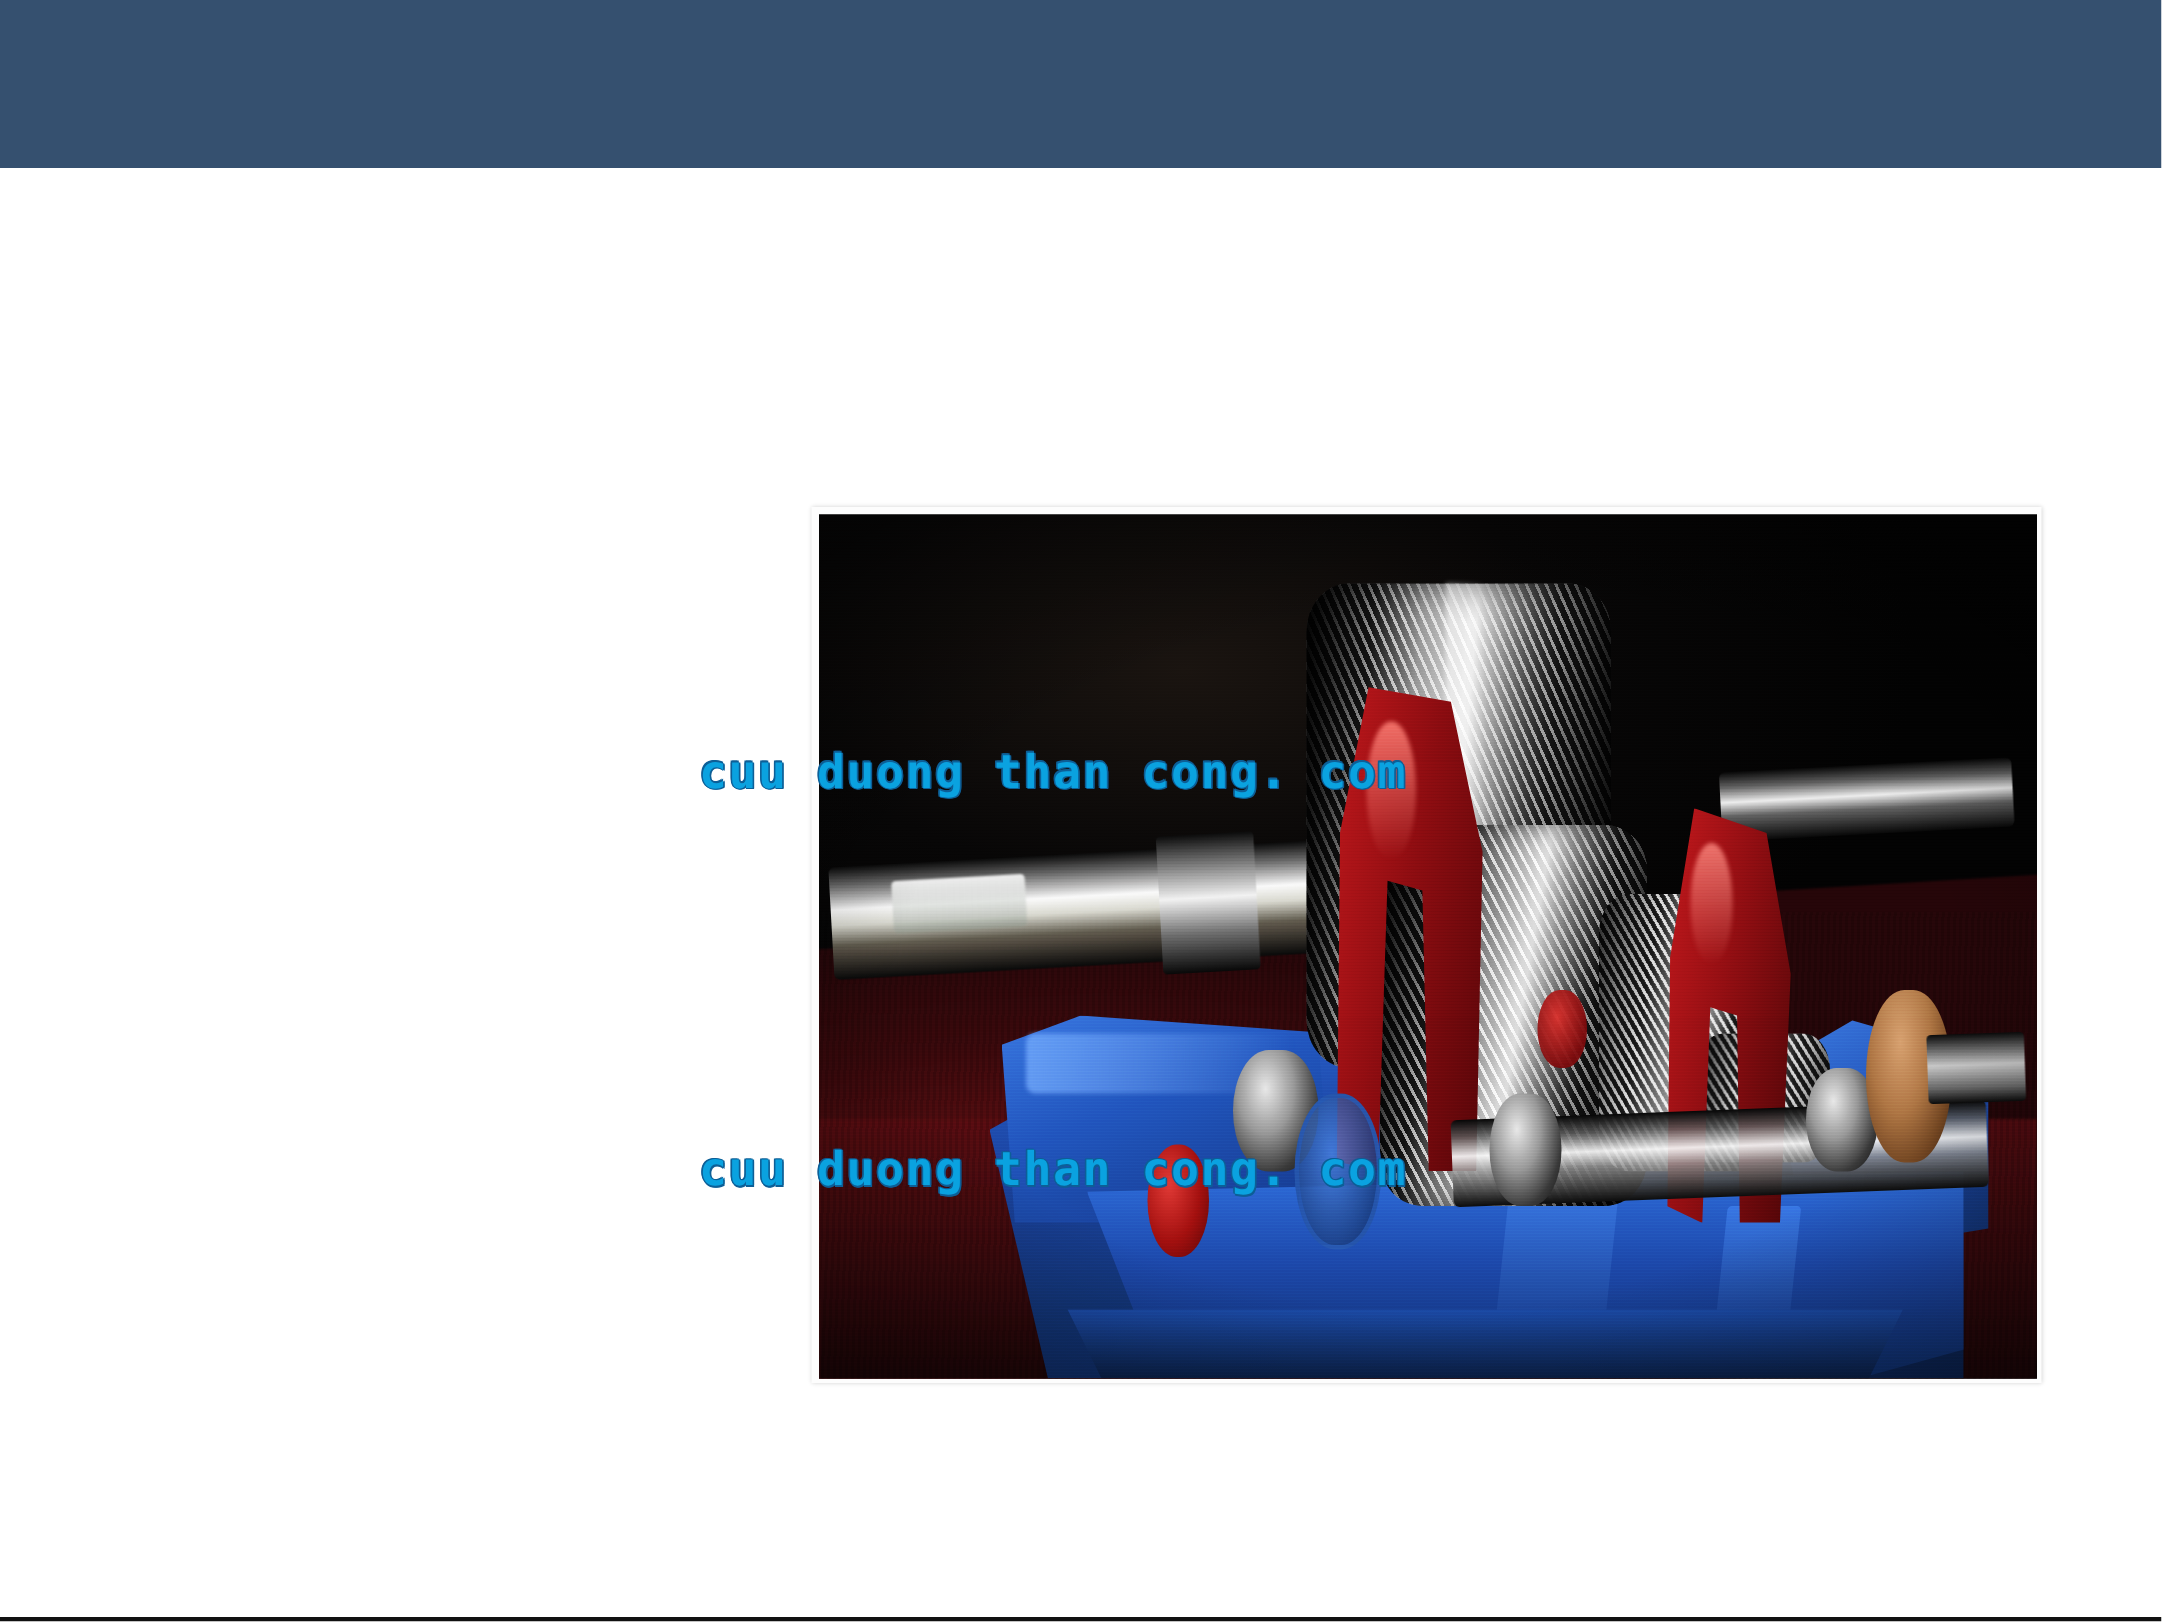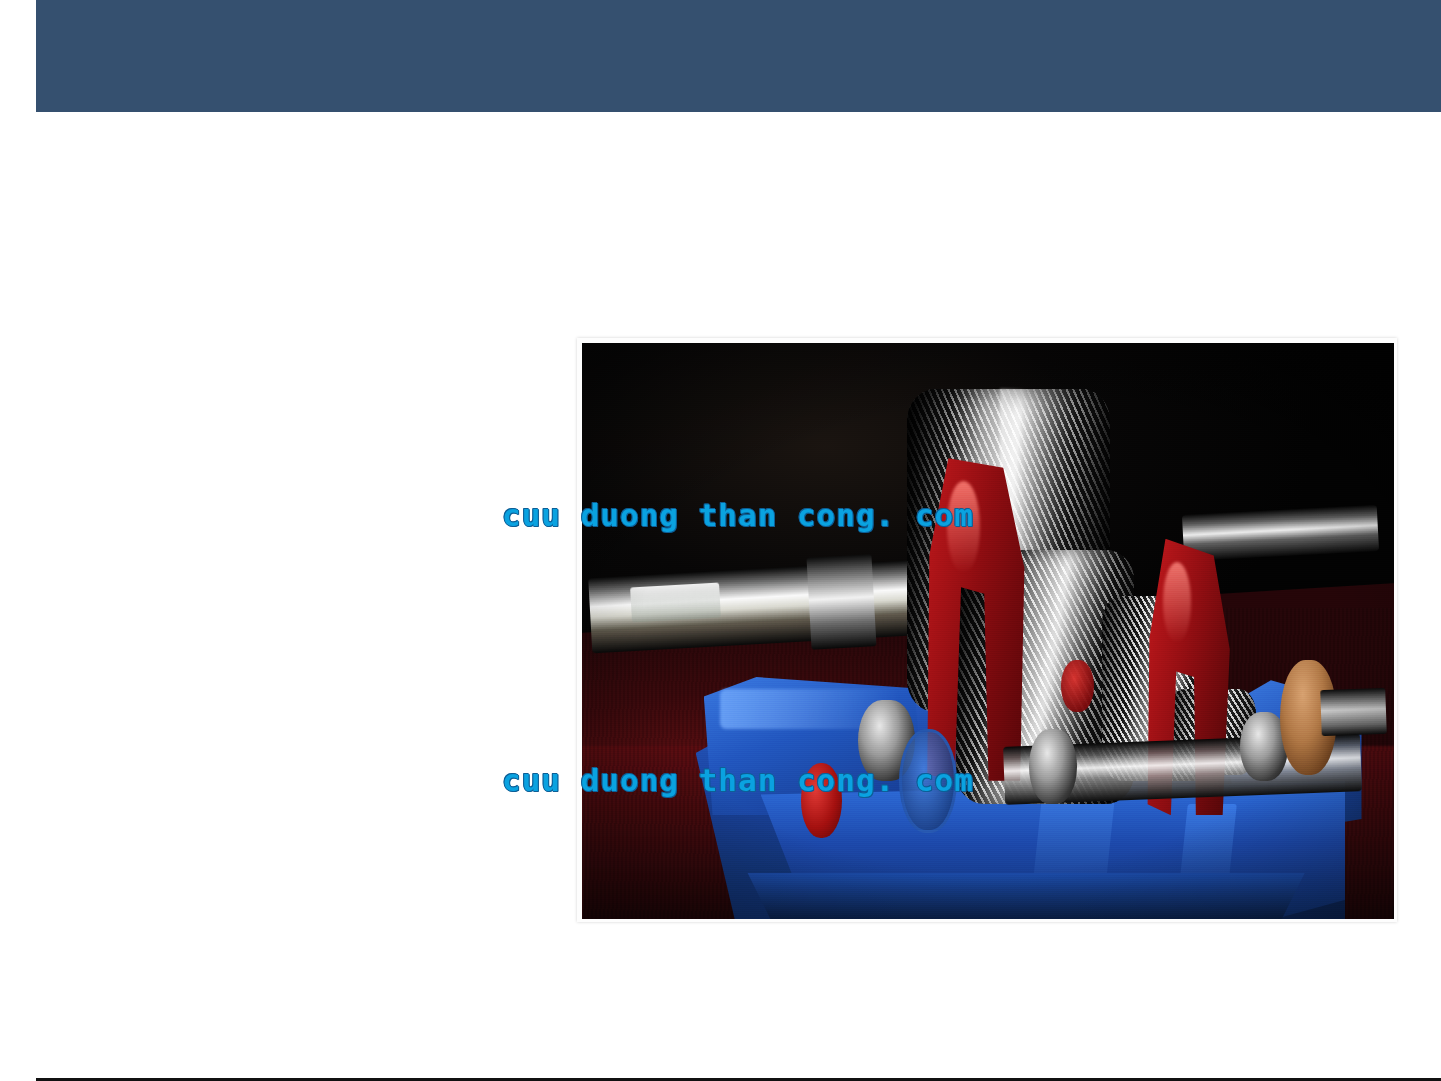--- a/index.html
+++ b/index.html
@@ -13,21 +13,20 @@
     position: relative;
     overflow: hidden;
     font-family: "Liberation Sans", sans-serif;
   }
 
   
   .slide {
     position: absolute;
     inset: 0;
     background: #ffffff;
-    margin-left: 36px;
   }
 
   
   .banner {
     position: absolute;
     left: 0; top: 0;
     width: 1441px;
     height: 112px;
     background: #35506f;
   }

